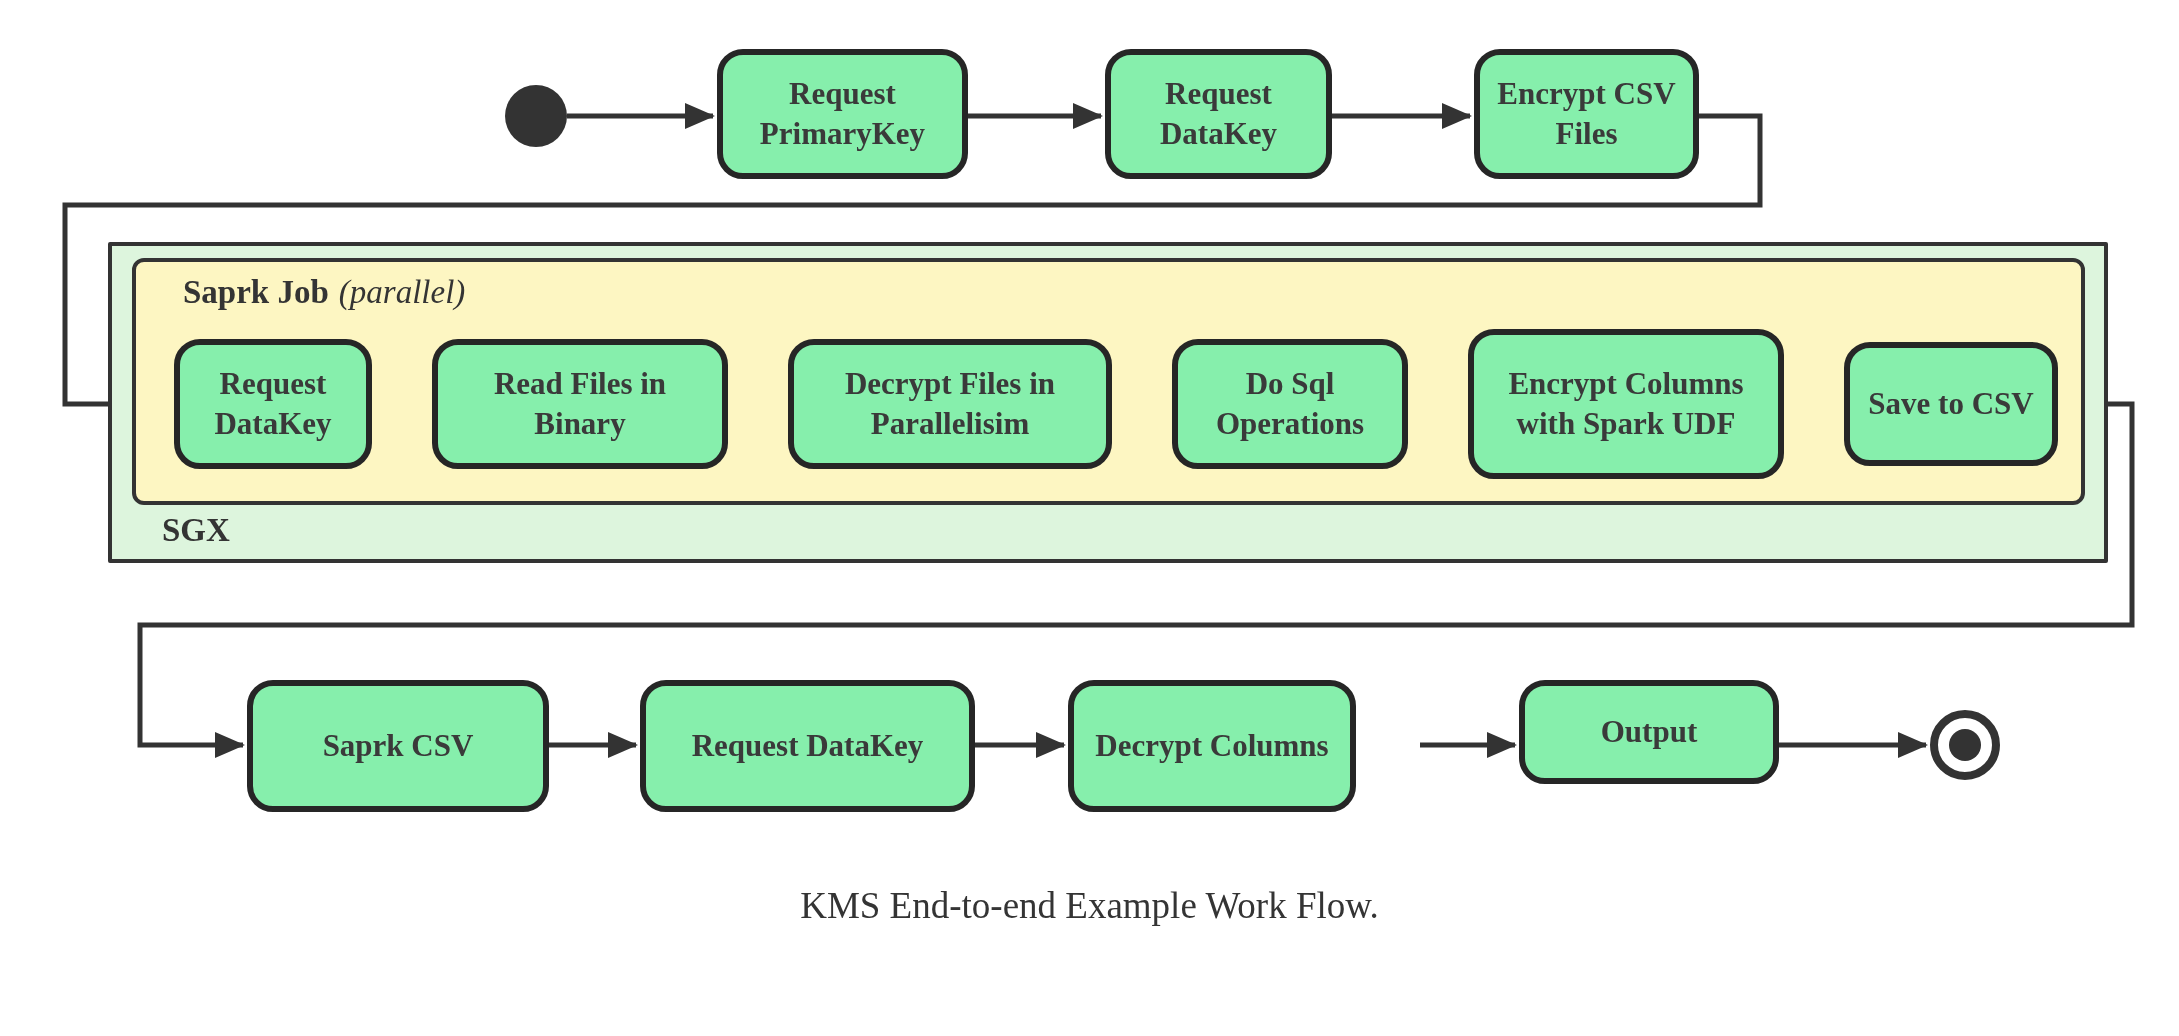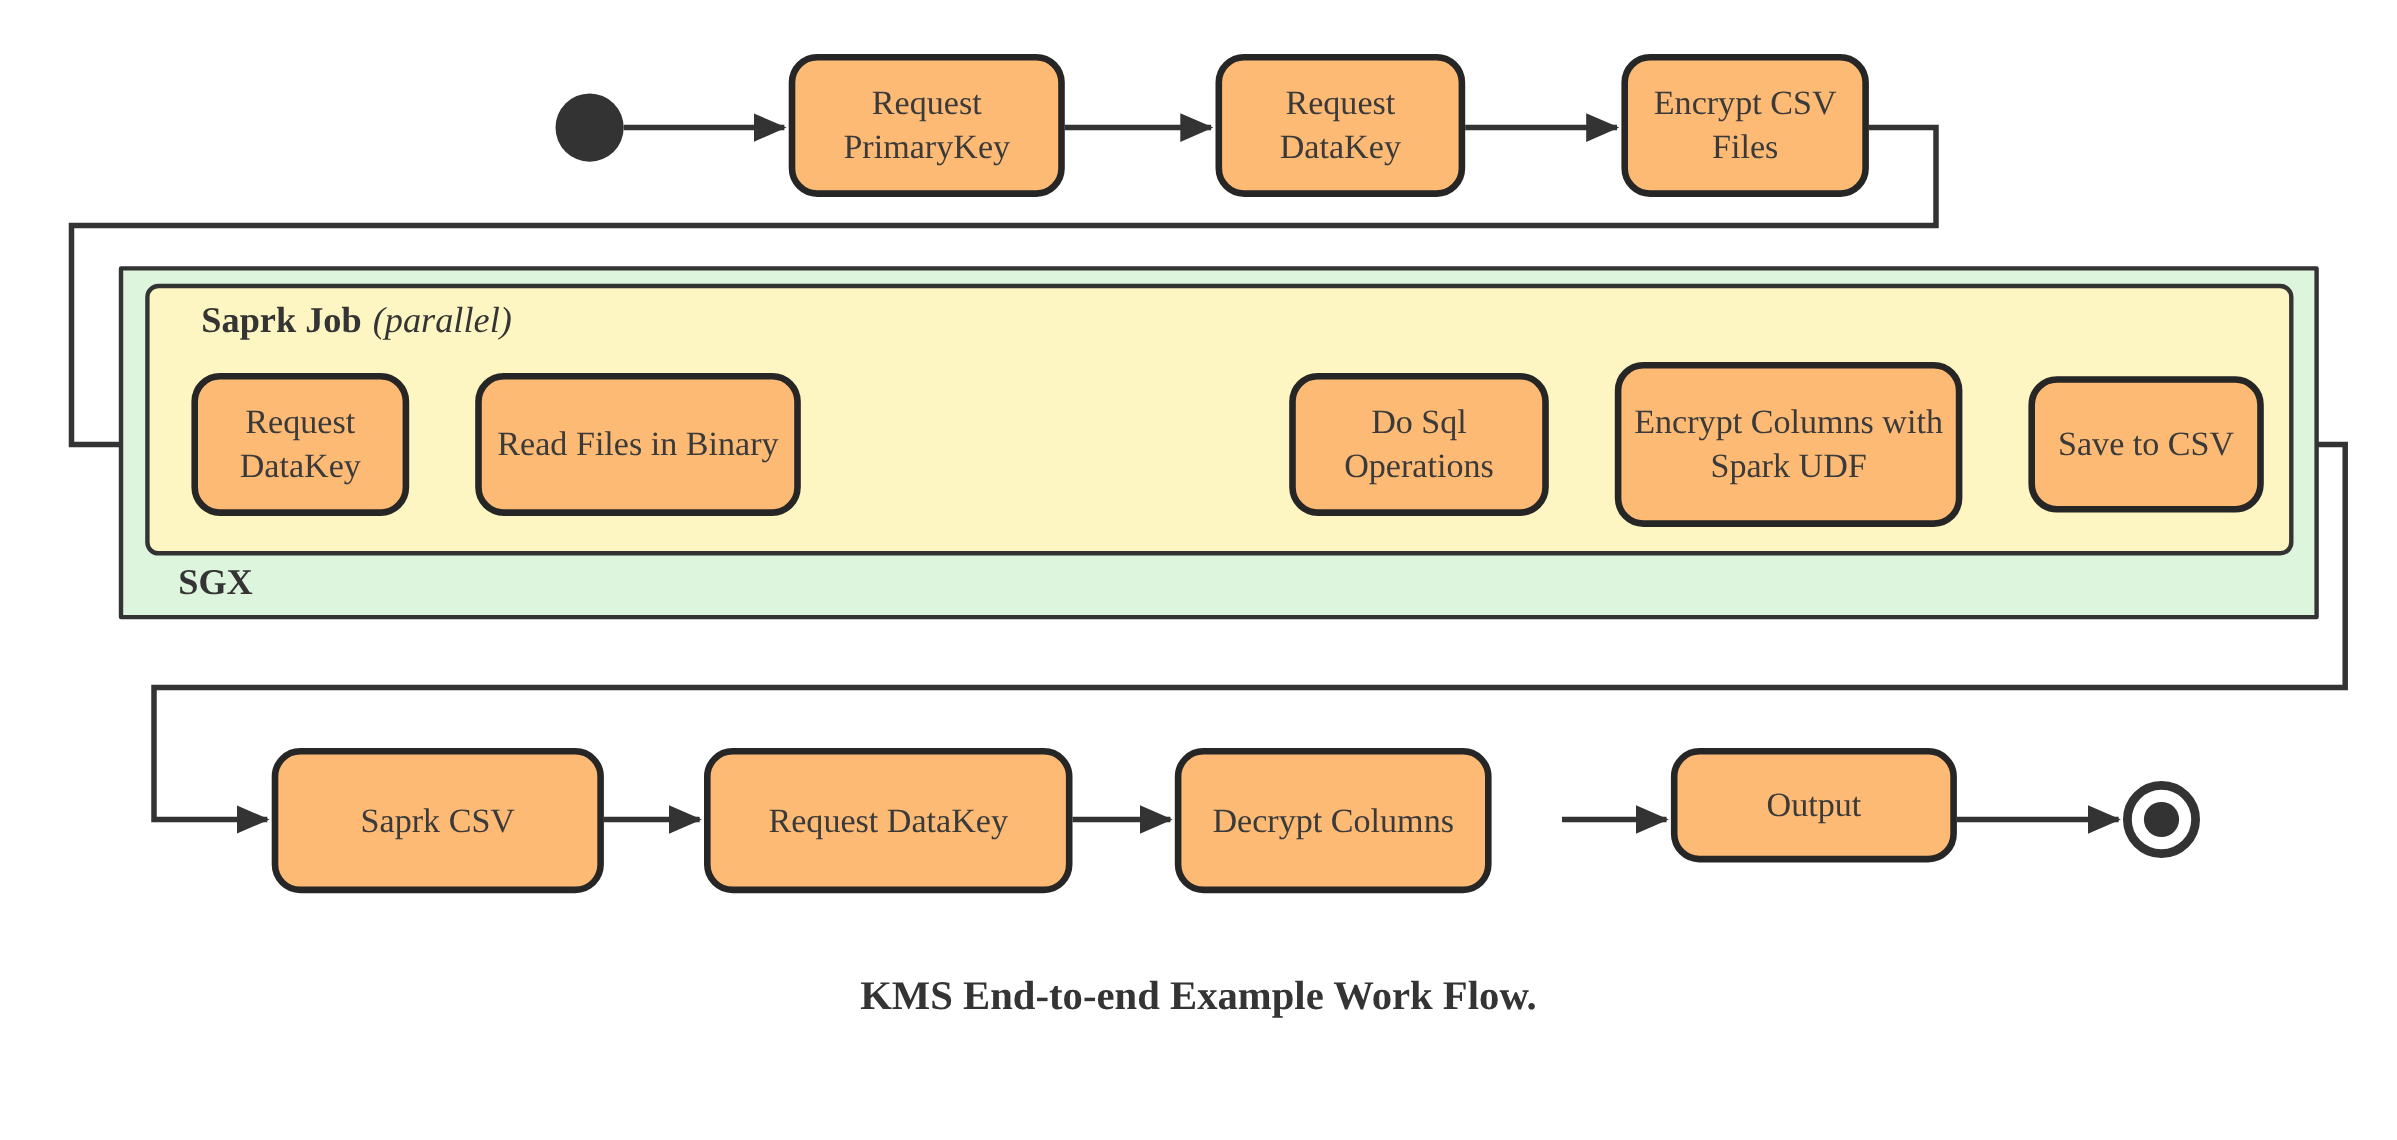--- a/index.html
+++ b/index.html
@@ -22,39 +22,39 @@
   }
   .cluster-label{
     position:absolute;z-index:3;color:#343434;
     font-weight:bold;font-size:33px;white-space:nowrap;
   }
   .spark-label{left:183px;top:274px;}
   .spark-label .qualifier{font-weight:normal;font-style:italic;margin-left:10px;}
   .sgx-label{left:162px;top:512px;}
   .node{
     position:absolute;z-index:4;box-sizing:border-box;
-    background:#fdba74;border:6px solid #262626;border-radius:26px;
+    background:#86efac;border:6px solid #262626;border-radius:26px;
     display:flex;align-items:center;justify-content:center;
-    text-align:center;color:#3a3a3a;font-weight:normal;font-size:31px;line-height:1.28;
+    text-align:center;color:#3a3a3a;font-weight:bold;font-size:31px;line-height:1.28;
     padding:4px 10px;
   }
   .state-dot{
     position:absolute;z-index:4;border-radius:50%;background:#333333;
   }
   .start-node{left:505px;top:85px;width:62px;height:62px;}
   .end-node{
     position:absolute;z-index:4;box-sizing:border-box;
     left:1930px;top:710px;width:70px;height:70px;
     border:8px solid #333333;border-radius:50%;background:#ffffff;
     display:flex;align-items:center;justify-content:center;
   }
   .end-node .inner-dot{width:32px;height:32px;border-radius:50%;background:#333333;}
   .caption{
     position:absolute;z-index:3;left:0;top:884px;width:2179px;
-    text-align:center;color:#343434;font-weight:bold;font-size:37px;
+    text-align:center;color:#343434;font-weight:normal;font-size:37px;
   }
 </style>
 </head>
 <body>
 
 <div class="canvas">
 
   <svg class="wires" viewBox="0 0 2179 1036" fill="none" stroke="#333333" stroke-width="5">
     <defs>
       <marker id="arw" markerUnits="userSpaceOnUse" markerWidth="32" markerHeight="26" refX="28" refY="13" orient="auto">
@@ -98,20 +98,23 @@
   <div class="node" style="left:1474px;top:49px;width:225px;height:130px">
     <span>Encrypt CSV Files</span>
   </div>
 
   <div class="node" style="left:174px;top:339px;width:198px;height:130px">
     <span>Request DataKey</span>
   </div>
   <div class="node" style="left:432px;top:339px;width:296px;height:130px">
     <span>Read Files in Binary</span>
   </div>
+  <div class="node" style="left:788px;top:339px;width:324px;height:130px">
+    <span>Decrypt Files in Parallelisim</span>
+  </div>
   <div class="node" style="left:1172px;top:339px;width:236px;height:130px">
     <span>Do Sql Operations</span>
   </div>
   <div class="node" style="left:1468px;top:329px;width:316px;height:150px">
     <span>Encrypt Columns with Spark UDF</span>
   </div>
   <div class="node" style="left:1844px;top:342px;width:214px;height:124px">
     <span>Save to CSV</span>
   </div>
 

